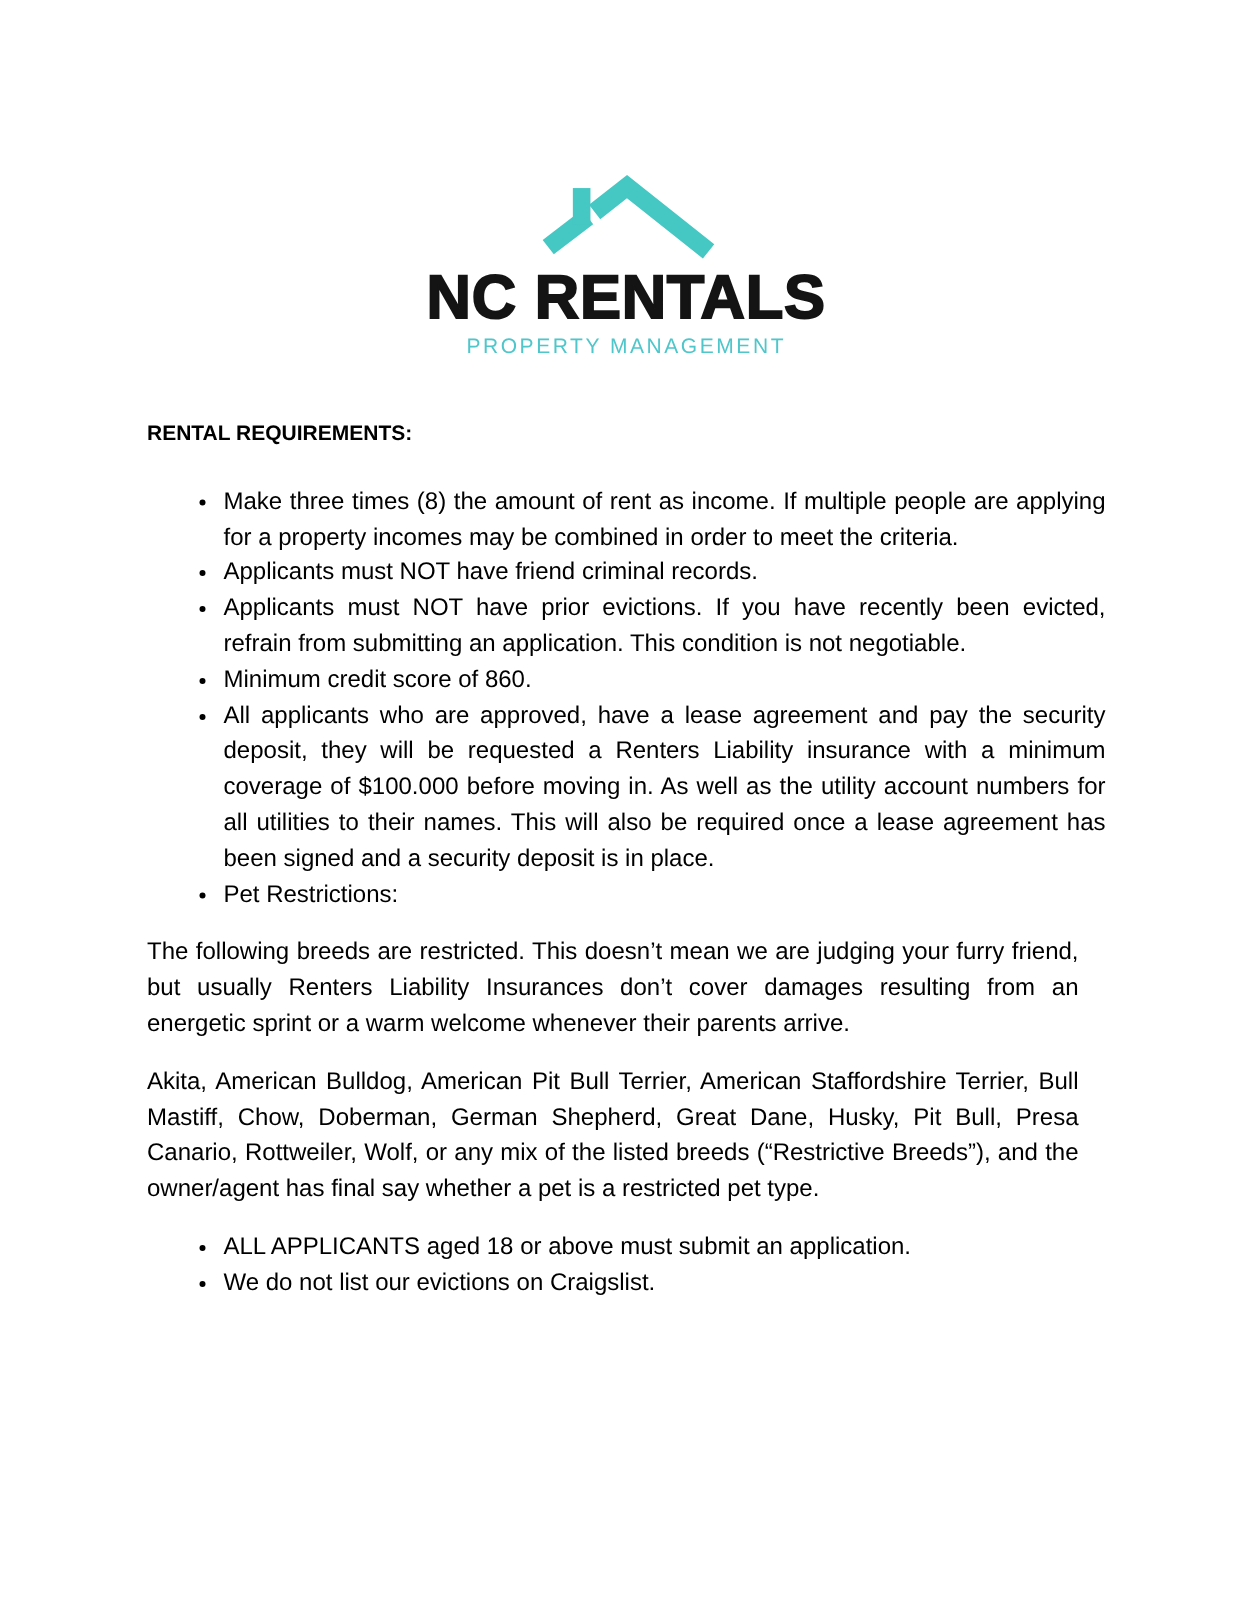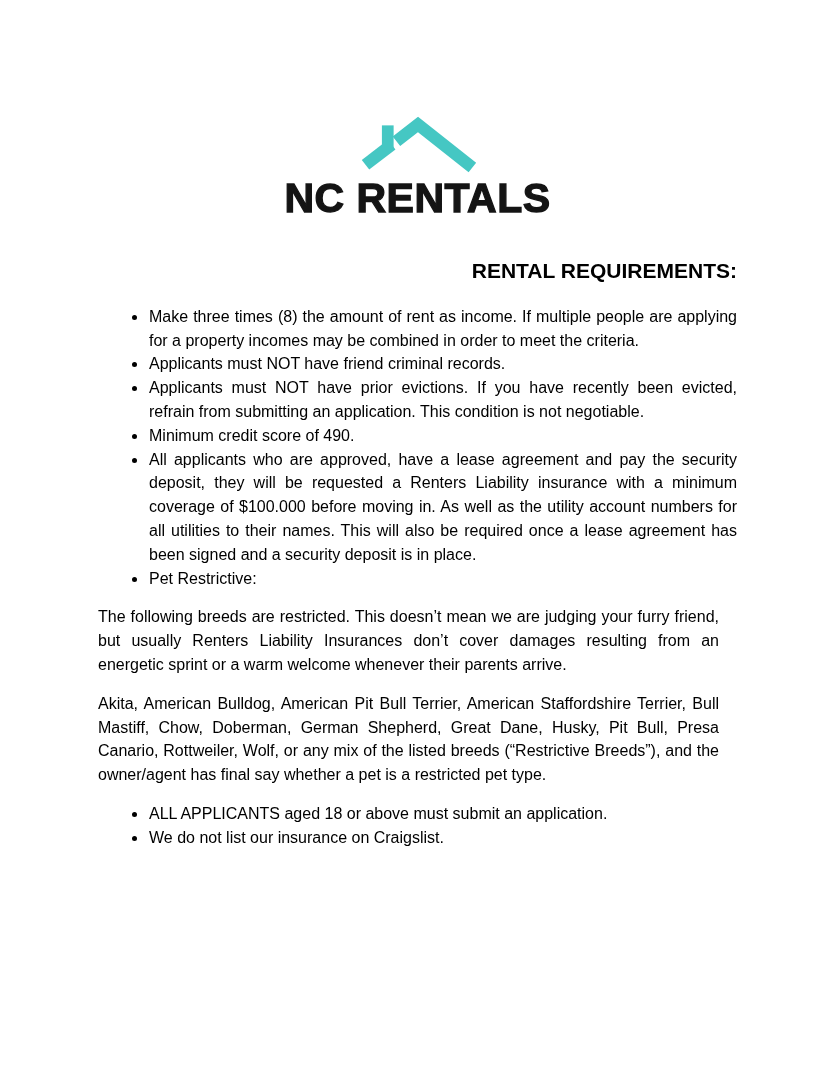--- a/index.html
+++ b/index.html
@@ -44,24 +44,24 @@
     color: #4fc6ca;
   }
 
   
   .content {
     padding: 40px 98px 0 98px;
     font-size: 16px;
     line-height: 23.8px;
   }
   .doc-heading {
-    font-size: 21px;
+    font-size: 14px;
     font-weight: 700;
     margin-bottom: 22px;
-    text-align: right;
+    text-align: left;
   }
   .bullet-list {
     margin: 0 0 15px 0;
     padding-left: 50px;
     list-style: disc;
   }
   .bullet-list li {
     text-align: justify;
     padding-left: 1px;
   }
@@ -79,38 +79,39 @@
   <div class="logo">
     <svg class="logo-roof" width="124" height="60" viewBox="0 0 130 64" xmlns="http://www.w3.org/2000/svg" aria-hidden="true">
 
       <polyline points="42,27 65,9 123,55" fill="none" stroke="#45c7c3" stroke-width="13" stroke-linejoin="miter" stroke-linecap="butt"></polyline>
 
       <polyline points="9,52 37,30.5" fill="none" stroke="#45c7c3" stroke-width="13" stroke-linecap="butt"></polyline>
 
       <rect x="26.5" y="10" width="12.5" height="26" fill="#45c7c3"></rect>
     </svg>
     <div class="brand-name">NC RENTALS</div>
+    <div class="brand-subtitle">PROPERTY MANAGEMENT</div>
   </div>
 
   <div class="content">
 
     <div class="doc-heading">RENTAL REQUIREMENTS:</div>
 
     <ul class="bullet-list">
       <li>Make three times (8) the amount of rent as income. If multiple people are applying for a property incomes may be combined in order to meet the criteria.</li>
       <li>Applicants must NOT have friend criminal records.</li>
       <li>Applicants must NOT have prior evictions. If you have recently been evicted, refrain from submitting an application. This condition is not negotiable.</li>
-      <li>Minimum credit score of 490.</li>
+      <li>Minimum credit score of 860.</li>
       <li>All applicants who are approved, have a lease agreement and pay the security deposit, they will be requested a Renters Liability insurance with a minimum coverage of $100.000 before moving in. As well as the utility account numbers for all utilities to their names. This will also be required once a lease agreement has been signed and a security deposit is in place.</li>
-      <li>Pet Restrictive:</li>
+      <li>Pet Restrictions:</li>
     </ul>
 
     <p class="para">The following breeds are restricted. This doesn’t mean we are judging your furry friend, but usually Renters Liability Insurances don’t cover damages resulting from an energetic sprint or a warm welcome whenever their parents arrive.</p>
 
     <p class="para">Akita, American Bulldog, American Pit Bull Terrier, American Staffordshire Terrier, Bull Mastiff, Chow, Doberman, German Shepherd, Great Dane, Husky, Pit Bull, Presa Canario, Rottweiler, Wolf, or any mix of the listed breeds (“Restrictive Breeds”), and the owner/agent has final say whether a pet is a restricted pet type.</p>
 
     <ul class="bullet-list last">
       <li>ALL APPLICANTS aged 18 or above must submit an application.</li>
-      <li>We do not list our insurance on Craigslist.</li>
+      <li>We do not list our evictions on Craigslist.</li>
     </ul>
 
   </div>
 </div>
 
 </body></html>

